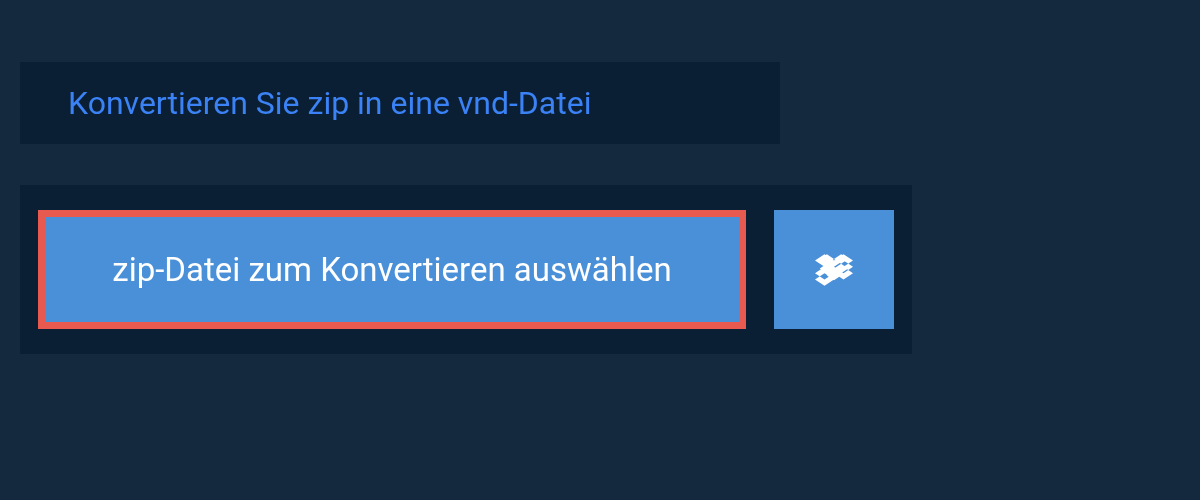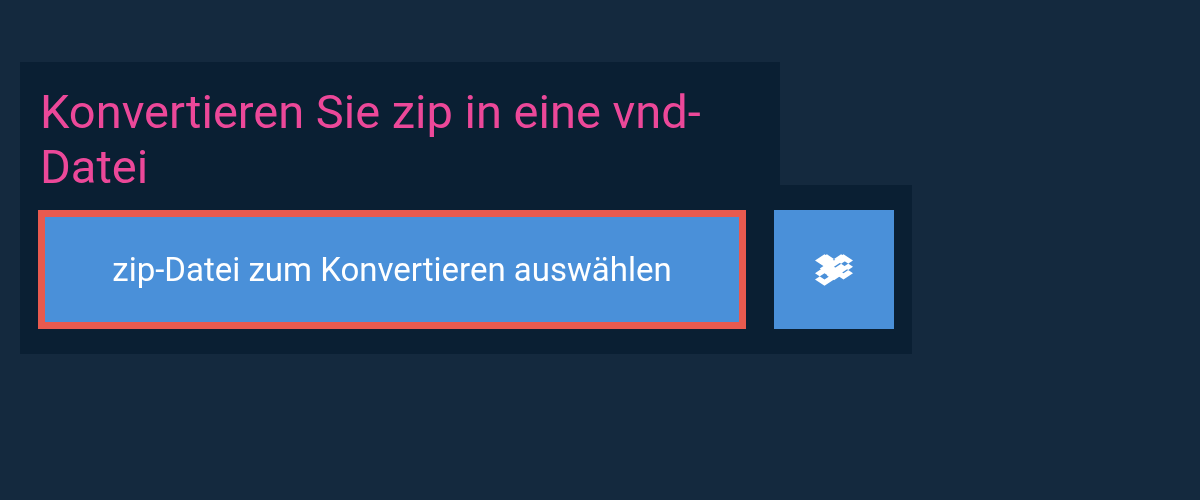--- a/index.html
+++ b/index.html
@@ -16,23 +16,24 @@
     }
     .title-bar {
       background-color: #0a1f33;
       padding: 22px 20px;
       position: absolute;
       top: 62px;
       left: 20px;
       width: 760px;
     }
     .title-text {
-      color: #ec4899;
-      font-size: 47px;
+      color: #3b82f6;
+      font-size: 32px;
       font-weight: 400;
+      margin-left: 28px;
     }
     .converter-panel {
       position: absolute;
       top: 185px;
       left: 20px;
       width: 892px;
       background-color: #0a1f33;
       padding: 25px 18px;
       display: flex;
       gap: 28px;

